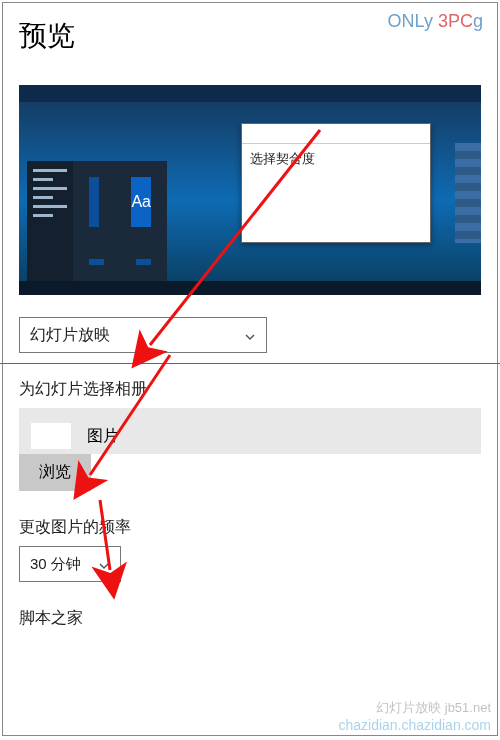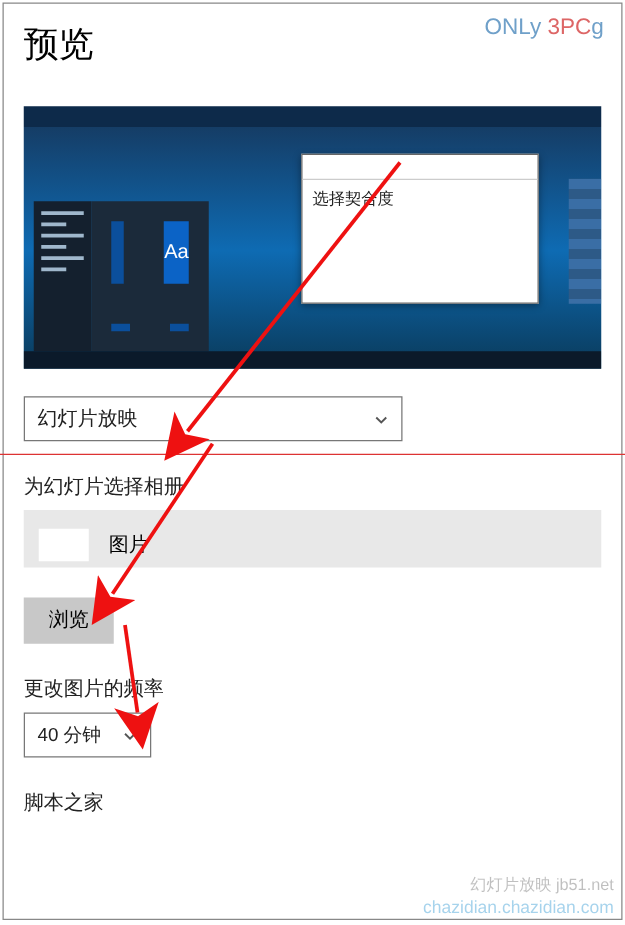--- a/index.html
+++ b/index.html
@@ -27,30 +27,30 @@
   .sampwin{position:absolute;right:50px;top:38px;width:190px;height:120px;background:#fff;border:1px solid #666;box-shadow:0 2px 6px rgba(0,0,0,.4)}
   .sampwin .titlebar{height:20px;border-bottom:1px solid #ccc}
   .sampwin .content{padding:6px 8px;font-size:13px;color:#222}
   
   .blind{position:absolute;right:0;top:58px;width:26px;height:100px;background:repeating-linear-gradient(180deg,#3a6ea5 0 8px,#2d5a87 8px 16px)}
   
   .label{font-size:16px;color:#222;margin-bottom:8px}
   .spacer{height:26px}
   
   .dd{border:1px solid #777;height:36px;display:flex;align-items:center;justify-content:space-between;padding:0 10px;font-size:16px;color:#222;background:#fff;cursor:pointer}
-  .dd.w-full{width:303px}
+  .dd.w-full{width:248px}
   .dd.w-sm{width:102px;font-size:15px}
   .chev{width:12px;height:12px}
   .chev svg{width:12px;height:12px;stroke:#555;fill:none;stroke-width:1.5}
   
   .album{background:#e8e8e8;padding:10px 12px 0;margin-top:6px}
   .album .row{display:flex;align-items:center;height:36px}
   .album .thumb{width:40px;height:26px;background:#fff;margin-right:16px}
   .album .al-label{font-size:16px}
-  .browse{display:inline-block;background:#c8c8c8;padding:8px 20px;font-size:16px;margin-top:24px;cursor:pointer}
+  .browse{display:inline-block;background:#c8c8c8;padding:8px 20px;font-size:16px;margin-top:0;cursor:pointer}
   
   .ann{position:absolute;top:0;left:0;width:498px;height:736px;pointer-events:none}
   .hr{position:absolute;left:0;right:0;top:363px;height:0;border-top:1px solid #d33;}
   
   .fwm{position:absolute;right:6px;bottom:2px;font-size:14px;color:rgba(0,128,200,.35)}
   .fwm2{position:absolute;right:6px;bottom:18px;font-size:13px;color:rgba(0,0,0,.25)}
 </style>
 </head>
 <body>
 
@@ -109,21 +109,21 @@
       <div class="al-label">图片</div>
     </div>
   </div>
   <div class="browse">浏览</div>
 
   <div class="spacer"></div>
 
   
   <div class="label">更改图片的频率</div>
   <div class="dd w-sm">
-    <span>40 分钟</span>
+    <span>30 分钟</span>
     <span class="chev"><svg viewBox="0 0 12 12">
           <polyline points="2,4 6,8 10,4"></polyline>
         </svg></span>
   </div>
 
   <div class="spacer"></div>
 
   
   <div class="label">脚本之家</div>
 

